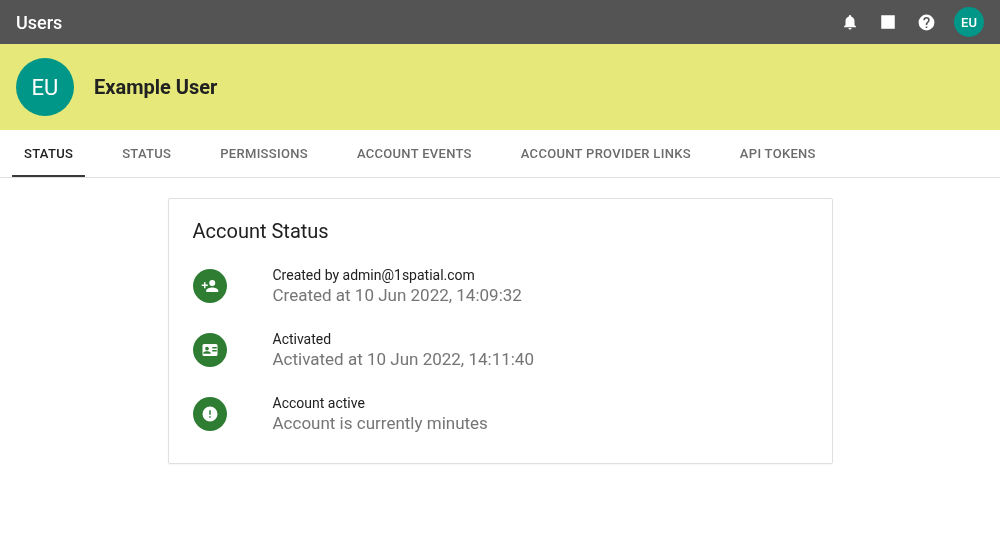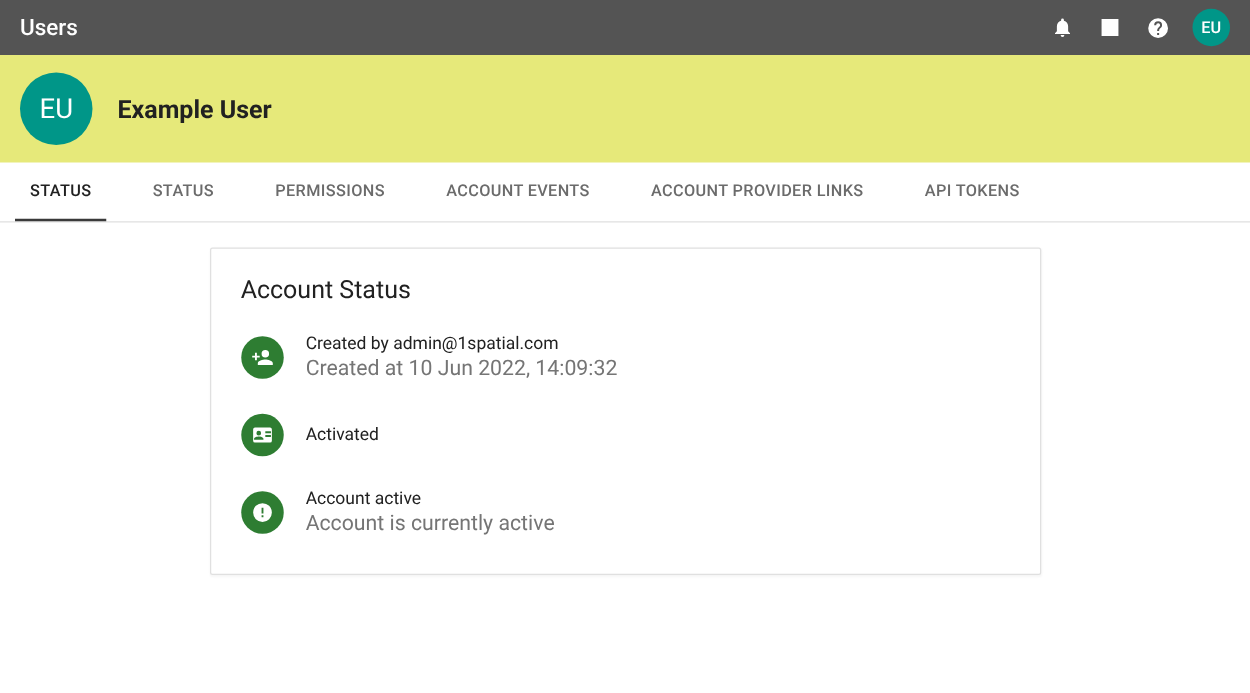--- a/index.html
+++ b/index.html
@@ -17,21 +17,21 @@
 .userheader .info .email-row { display: flex; align-items: center; gap: 6px; margin-top: 4px; color: #212121; font-size: 14px; }
 
 .tabs { display: flex; border-bottom: 1px solid #e0e0e0; padding: 0 12px; gap: 25px; }
 .tabs .tab { padding: 16px 12px 14px; font-size: 13px; font-weight: 500; color: #6b6b6b; letter-spacing: 0.3px; cursor: pointer; border-bottom: 2px solid transparent; }
 .tabs .tab.active { color: #212121; border-bottom: 2px solid #3a3a3a; }
 
 .content { padding: 20px 0 0 0; display: flex; justify-content: center; }
 .card { width: 665px; background: #fff; border: 1px solid #e0e0e0; border-radius: 2px; padding: 20px 24px 30px; box-shadow: 0 1px 2px rgba(0,0,0,0.04); }
 .card h2 { font-size: 20px; font-weight: 400; margin-bottom: 24px; }
 
-.status-row { display: flex; align-items: center; margin-bottom: 26px; }
+.status-row { display: flex; align-items: center; margin-bottom: 26px; gap: 28px; }
 .status-row:last-child { margin-bottom: 0; }
 .status-icon { width: 34px; height: 34px; border-radius: 50%; background: #2e7d32; display: flex; align-items: center; justify-content: center; flex-shrink: 0; margin-right: 18px; }
 .status-text { flex: 1; }
 .status-text .primary { font-size: 14px; color: #212121; }
 .status-text .secondary { font-size: 17px; color: #757575; margin-top: 2px; }
 .status-action { margin-left: 12px; }
 
 .btn { font-size: 13px; font-weight: 500; letter-spacing: 0.3px; padding: 8px 14px; border-radius: 3px; cursor: pointer; border: none; text-transform: uppercase; }
 .btn.raised { background: #e6e6e6; color: #333; box-shadow: 0 1px 3px rgba(0,0,0,0.25); }
 .btn.flat { background: #ececec; color: #9e9e9e; }
@@ -96,30 +96,31 @@
     </div>
 
     <div class="status-row">
       <div class="status-icon">
         <svg width="18" height="18" viewBox="0 0 24 24" fill="#fff">
             <path d="M20 4H4a2 2 0 0 0-2 2v12a2 2 0 0 0 2 2h16a2 2 0 0 0 2-2V6a2 2 0 0 0-2-2zM8 7.5A2.5 2.5 0 1 1 8 12.5 2.5 2.5 0 0 1 8 7.5zM13 17H3v-1c0-1.66 3.33-2.5 5-2.5s5 .84 5 2.5v1zm8-3h-6v-2h6v2zm0-4h-6V8h6v2z"></path>
           </svg>
       </div>
       <div class="status-text">
         <div class="primary">Activated</div>
+        <div class="secondary">Activated at 10 Jun 2022, 14:11:40</div>
       </div>
     </div>
 
 
     <div class="status-row">
       <div class="status-icon">
         <svg width="18" height="18" viewBox="0 0 24 24" fill="#fff">
             <path d="M12 2a10 10 0 1 0 0 20 10 10 0 0 0 0-20zm1 15h-2v-2h2v2zm0-4h-2V7h2v6z"></path>
           </svg>
       </div>
       <div class="status-text">
         <div class="primary">Account active</div>
-        <div class="secondary">Account is currently active</div>
+        <div class="secondary">Account is currently minutes</div>
       </div>
     </div>
 
   </div>
 </div>
 
 </body></html>

